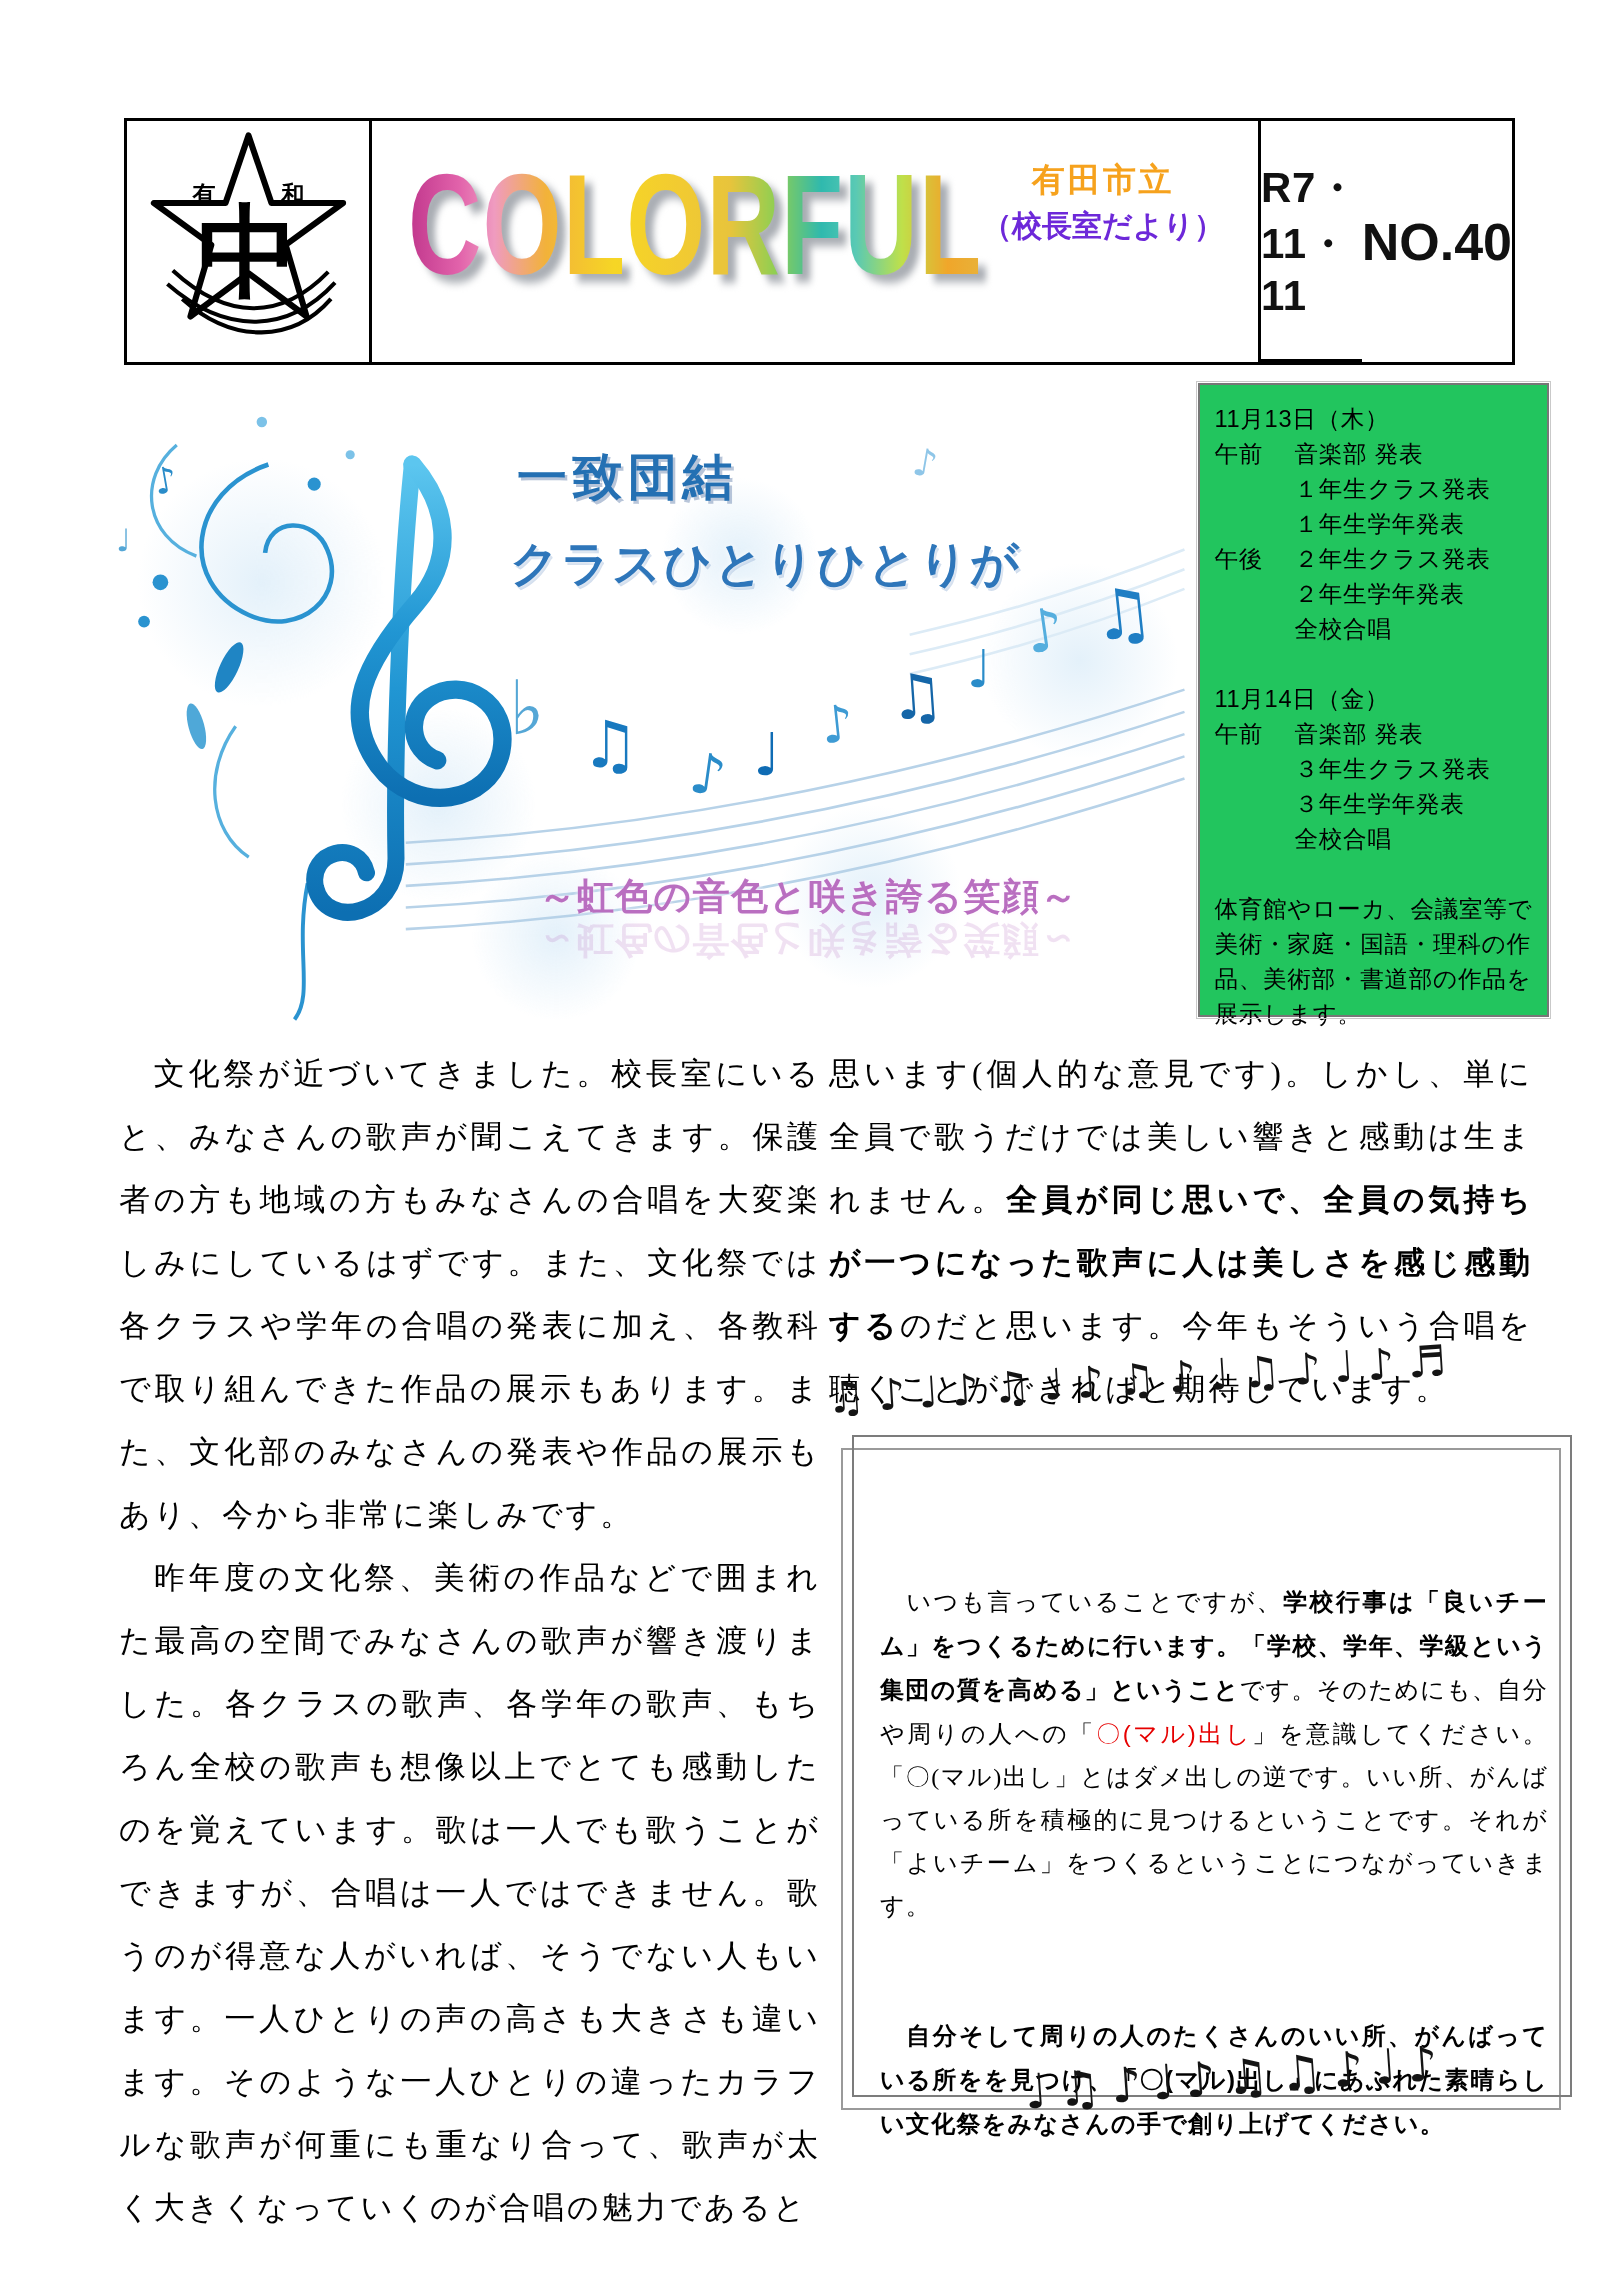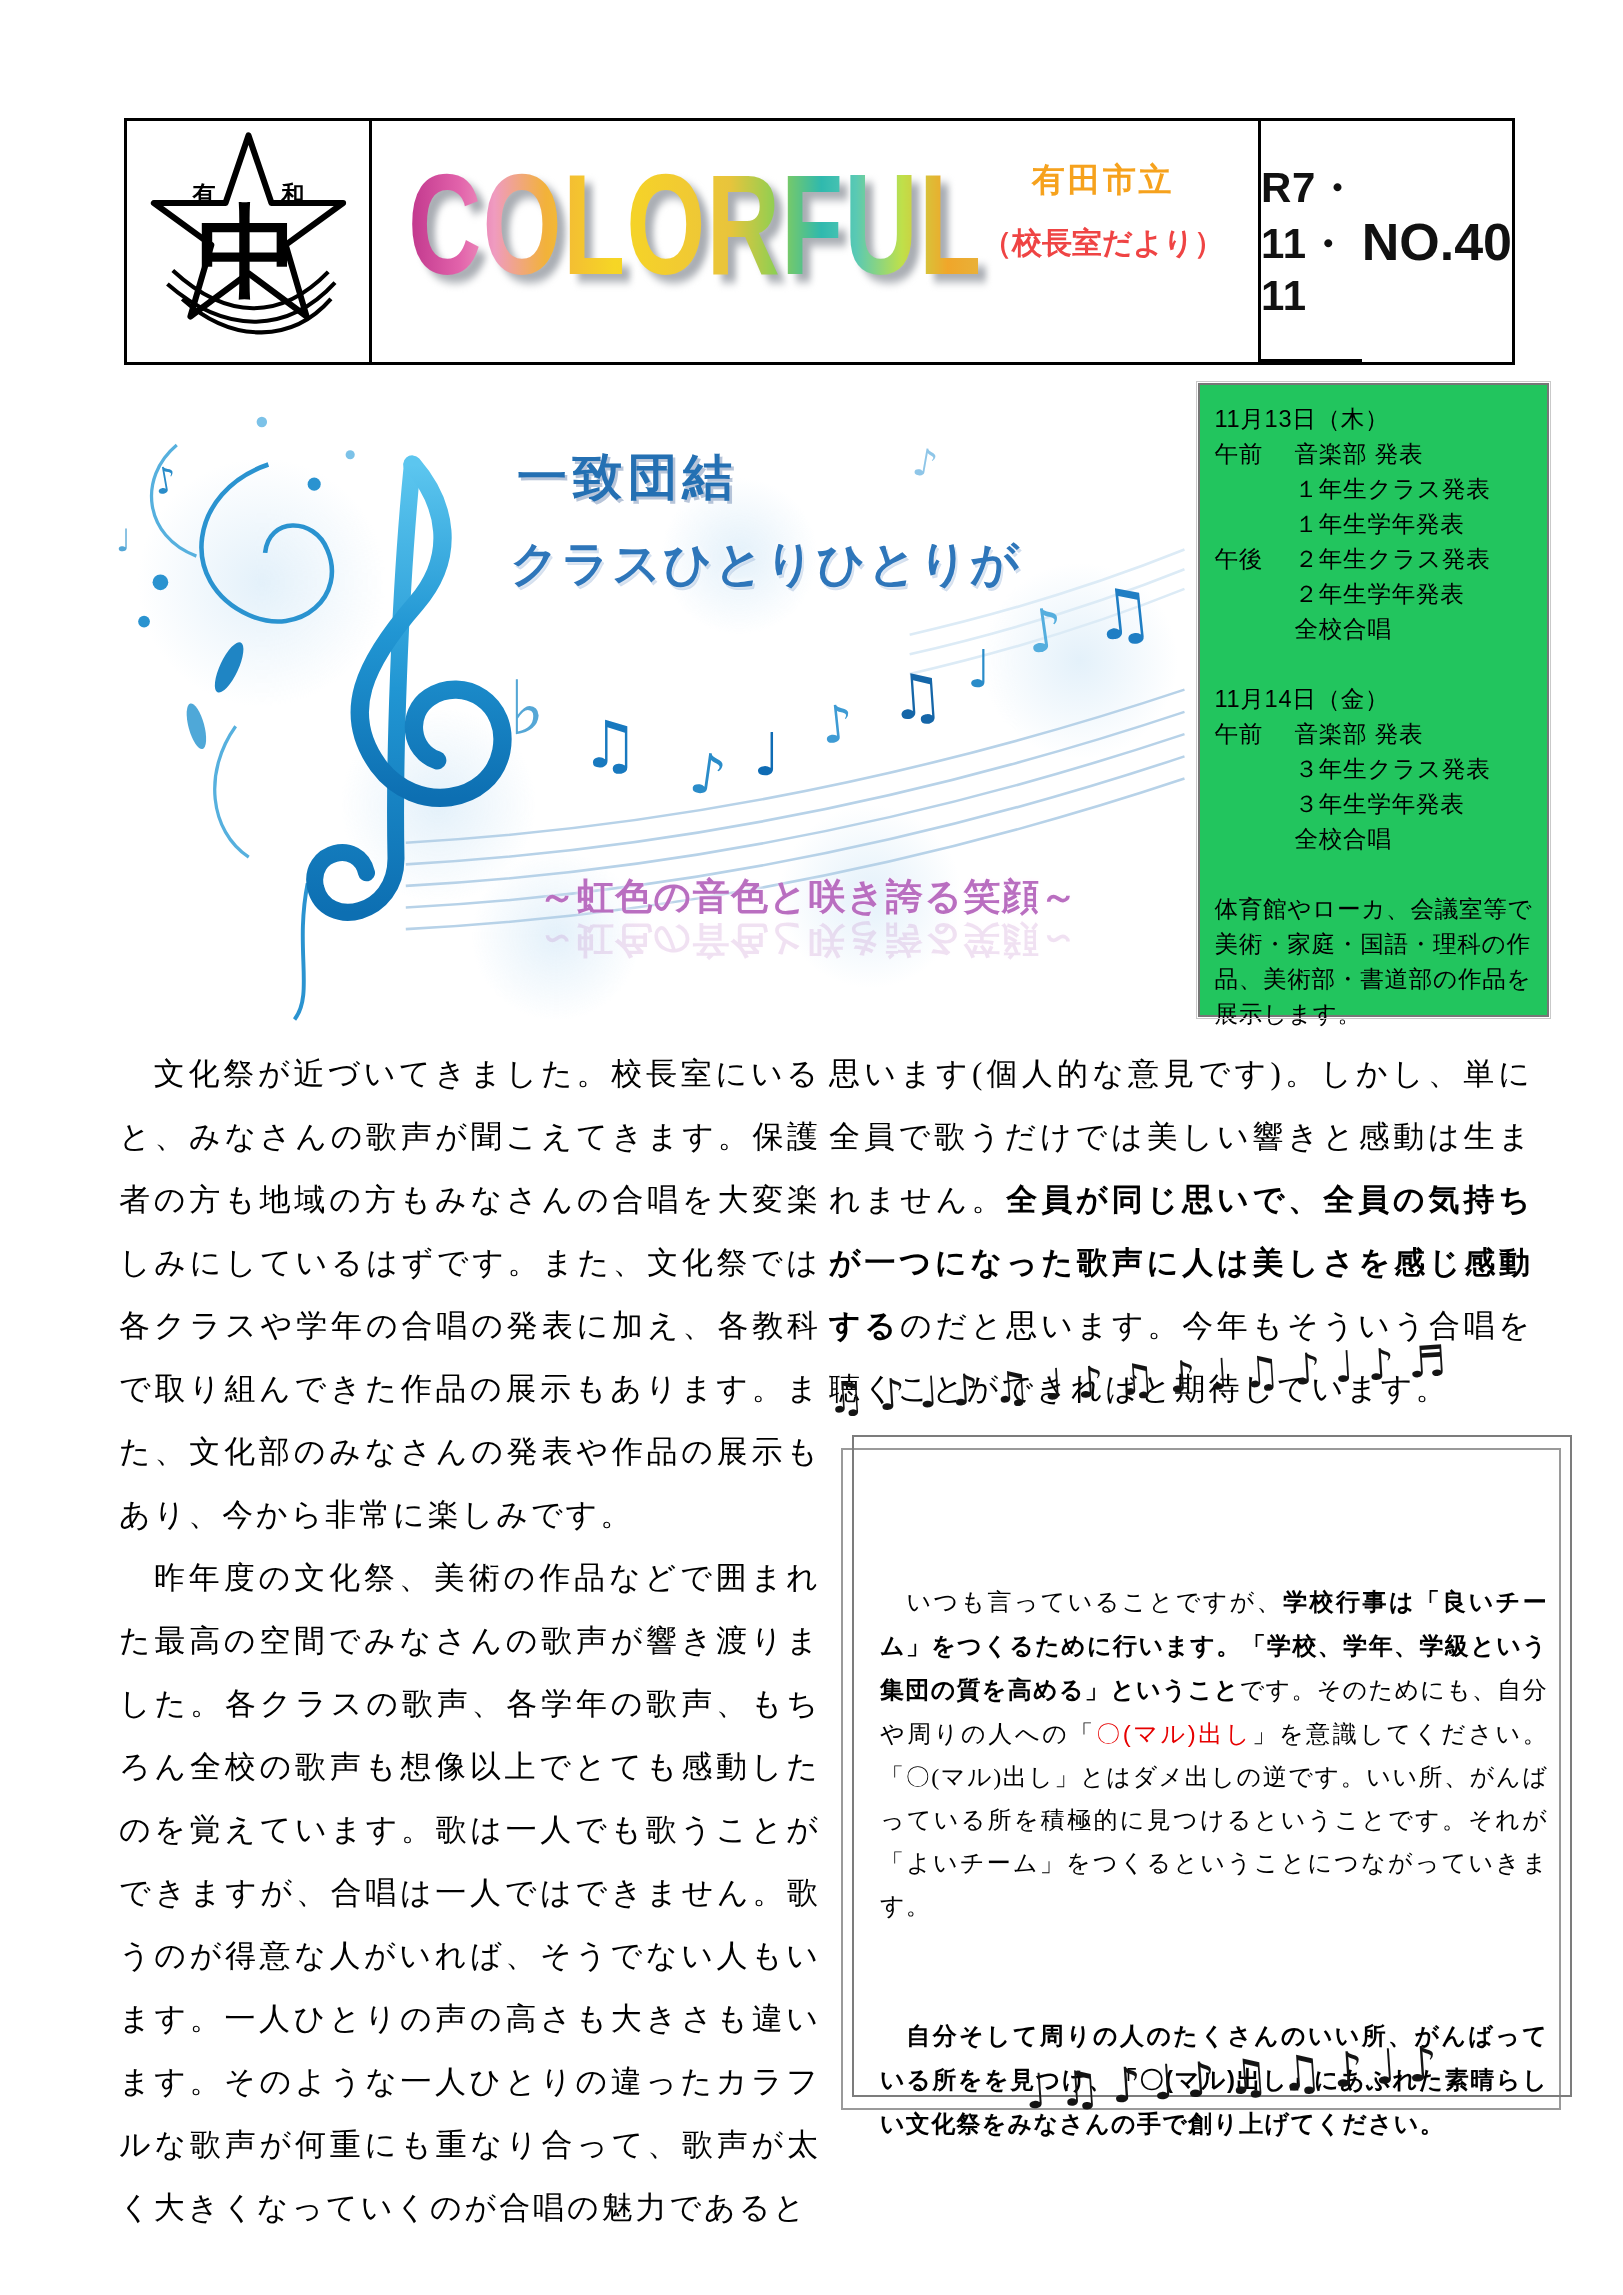--- a/index.html
+++ b/index.html
@@ -27,21 +27,21 @@
   .colorful-shadow{color:#a9adb3;filter:blur(3.3px);margin-left:7.9px;margin-top:7.9px;}
   .colorful-text{background:linear-gradient(90deg,#c0368c 0%,#e263ab 9%,#ef9bc0 15%,#f2b23a 24%,
       #f6d625 36%,#f2cb31 47%,#e8c43c 56%,#8fcf52 64%,#2fb9ae 72%,#59c9b4 78%,#bfe04a 86%,#f0a62a 94%,#e8b23a 100%);
       -webkit-background-clip:text;background-clip:text;color:transparent;}
   .subtitle{position:absolute;left:13px;top:165px;width:576px;text-align:center;
       font-family:"Liberation Sans","DejaVu Sans",sans-serif;font-weight:700;font-size:27.5px;line-height:39px;color:#000;}
   .school-block{position:absolute;right:27.5px;top:37px;width:255px;text-align:center;
       font-family:"Liberation Sans","DejaVu Sans",sans-serif;font-weight:700;}
   .school-city{font-size:33px;color:#F6A21D;letter-spacing:2.6px;}
   .school-name{font-size:46px;color:#F6A21D;margin-top:9.2px;letter-spacing:0.7px;}
-  .school-dept{font-size:30px;color:#ef4444;margin-top:20px;}
+  .school-dept{font-size:30px;color:#6d28d9;margin-top:3px;}
 
   
   #schedule-box{left:1198px;top:383px;width:351px;height:634px;border:2px solid #777;
       outline:0.7px solid #c9c9c9;outline-offset:1.3px;box-sizing:border-box;background:#22c55e;
       padding:17px 9.2px 13px 14.4px;font-family:"Liberation Sans","DejaVu Sans",sans-serif;
       font-size:23.6px;line-height:35px;letter-spacing:0.7px;white-space:pre-wrap;color:#000;}
 
   
   #poster{left:98px;top:386px;width:1090px;height:638px;}
   #poster svg{position:absolute;left:0;top:0;}

